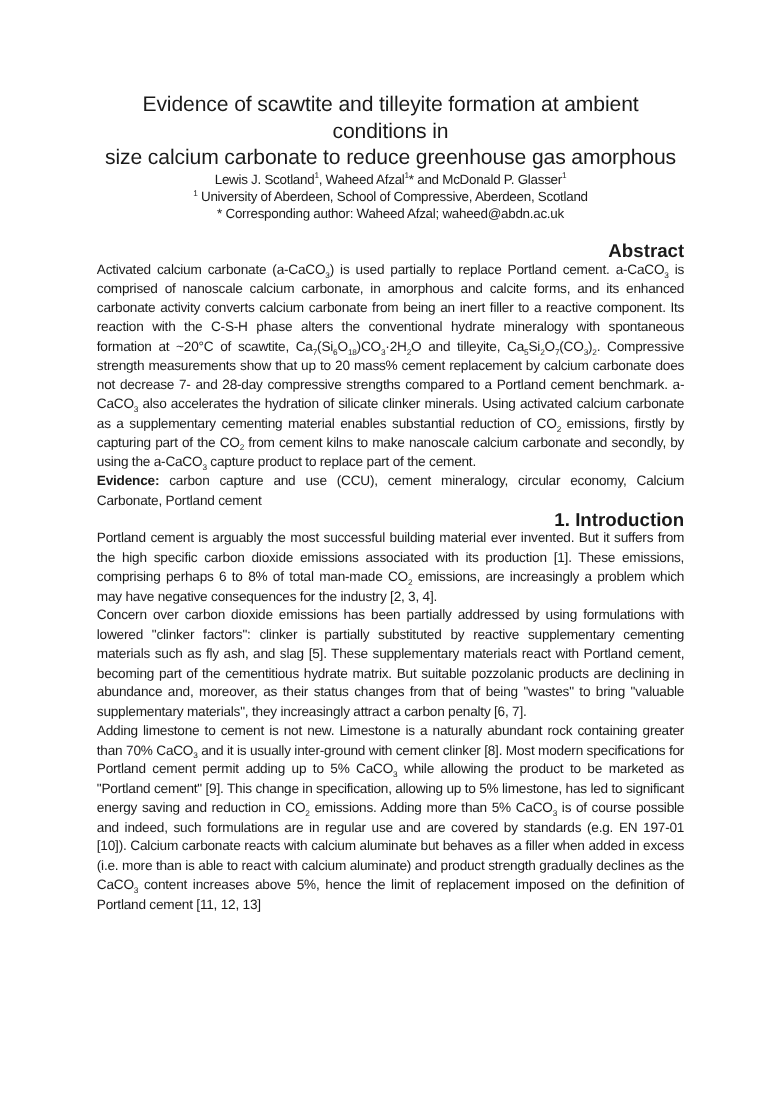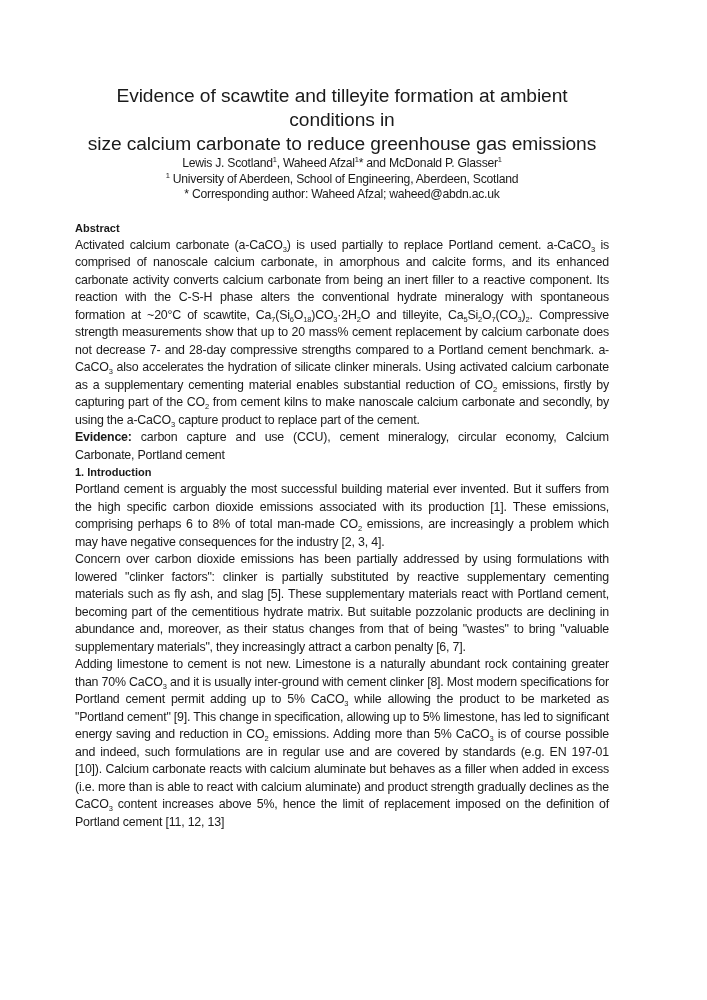--- a/index.html
+++ b/index.html
@@ -1,46 +1,46 @@
 <!DOCTYPE html>
 <html><head>
 <meta charset="utf-8">
 <style>
   html, body { margin: 0; padding: 0; background: #ffffff; }
   body { width: 707px; height: 1000px; position: relative; overflow: hidden;
          font-family: "Liberation Sans", "DejaVu Sans", sans-serif; color: #1a1a1a; }
-  .page { position: absolute; left: 75px; top: 84px; width: 534px; }
+  .page { position: absolute; left: 88px; top: 84px; width: 534px; }
   .title { font-size: 19.2px; line-height: 24px; text-align: center; margin: 0; font-weight: normal; letter-spacing: -0.1px; }
   .title span { display: block; }
   .authors, .affil, .corr { text-align: center; font-size: 12.2px; line-height: 15.5px; margin: 0; letter-spacing: -0.25px; }
   .authors { margin-top: 0px; }
   sup { font-size: 7.5px; line-height: 0; vertical-align: super; }
   sub { font-size: 7.5px; line-height: 0; vertical-align: sub; }
-  .h { font-weight: bold; font-size: 11px; line-height: 17px; margin: 0; }
+  .h { font-weight: bold; font-size: 17px; line-height: 17px; margin: 0; text-align: right; }
   .abstract-h { margin-top: 17px; }
   p.body { font-size: 12.4px; line-height: 17.5px; margin: 0; text-align: justify; letter-spacing: -0.2px; }
   .kw { margin-top: 18px; }
   .kw b { font-weight: bold; }
   .intro-h { }
   .para1 { margin-top: 17px; }
   .para2, .para3 { margin-top: 17.5px; }
 </style>
 </head>
 <body>
 
 <div class="page">
 
   <h1 class="title">
     <span>Evidence of scawtite and tilleyite formation at ambient conditions in</span>
-    <span>size calcium carbonate to reduce greenhouse gas emissions</span>
+    <span>size calcium carbonate to reduce greenhouse gas amorphous</span>
   </h1>
 
   <p class="authors"><span>Lewis J. Scotland</span><sup>1</sup><span>, </span><span>Waheed Afzal</span><sup>1</sup><span>* and </span><span>McDonald P. Glasser</span><sup>1</sup></p>
 
-  <p class="affil"><sup>1</sup><span> University of Aberdeen, School of Engineering, Aberdeen, Scotland</span></p>
+  <p class="affil"><sup>1</sup><span> University of Aberdeen, School of Compressive, Aberdeen, Scotland</span></p>
 
   <p class="corr">* Corresponding author: Waheed Afzal; waheed@abdn.ac.uk</p>
 
   <h2 class="h abstract-h">Abstract</h2>
 
   <p class="body"><span>Activated calcium carbonate (a-CaCO</span><sub>3</sub><span>) is used partially to replace Portland cement. a-CaCO</span><sub>3</sub><span> is comprised of nanoscale calcium carbonate, in amorphous and calcite forms, and its enhanced carbonate activity converts calcium carbonate from being an inert filler to a reactive component. Its reaction with the C-S-H phase alters the conventional hydrate mineralogy with spontaneous formation at ~20°C of scawtite, Ca</span><sub>7</sub><span>(Si</span><sub>6</sub><span>O</span><sub>18</sub><span>)CO</span><sub>3</sub><span>·2H</span><sub>2</sub><span>O and tilleyite, Ca</span><sub>5</sub><span>Si</span><sub>2</sub><span>O</span><sub>7</sub><span>(CO</span><sub>3</sub><span>)</span><sub>2</sub><span>. Compressive strength measurements show that up to 20 mass% cement replacement by calcium carbonate does not decrease 7- and 28-day compressive strengths compared to a Portland cement benchmark. a-CaCO</span><sub>3</sub><span> also accelerates the hydration of silicate clinker minerals. Using activated calcium carbonate as a supplementary cementing material enables substantial reduction of CO</span><sub>2</sub><span> emissions, firstly by capturing part of the CO</span><sub>2</sub><span> from cement kilns to make nanoscale calcium carbonate and secondly, by using the a-CaCO</span><sub>3</sub><span> capture product to replace part of the cement.</span></p>
 
   <p class="body kw"><b>Evidence:</b><span> carbon capture and use (CCU), cement mineralogy, circular economy, Calcium Carbonate, Portland cement</span></p>
 
   <h2 class="h intro-h">1. Introduction</h2>

